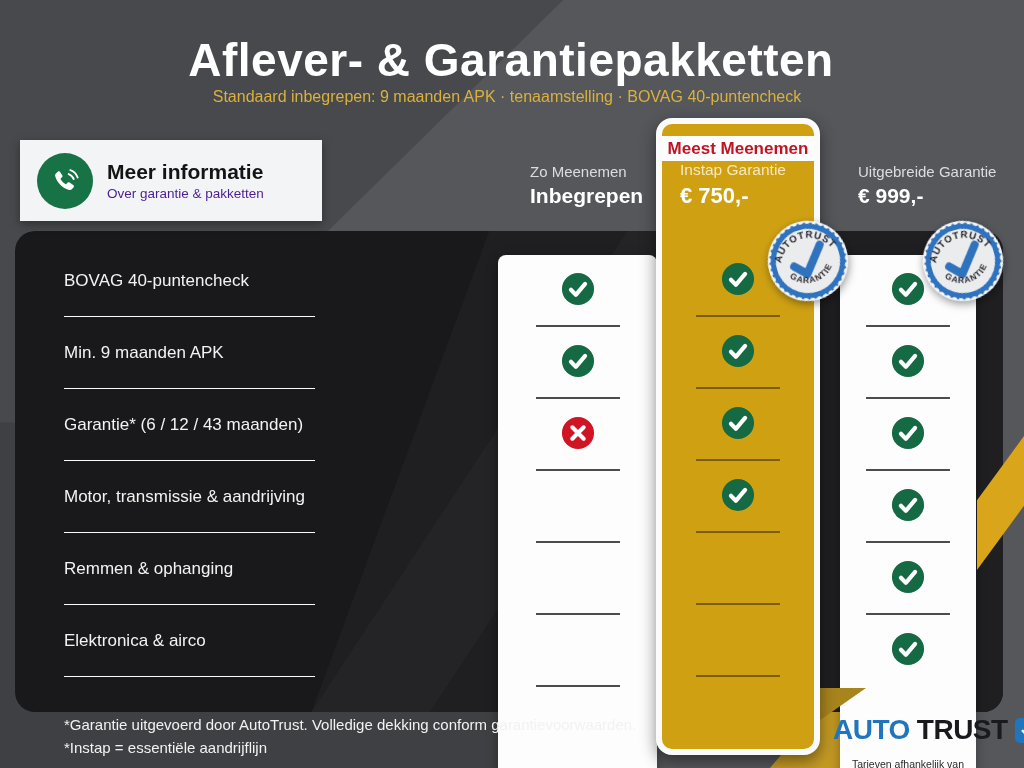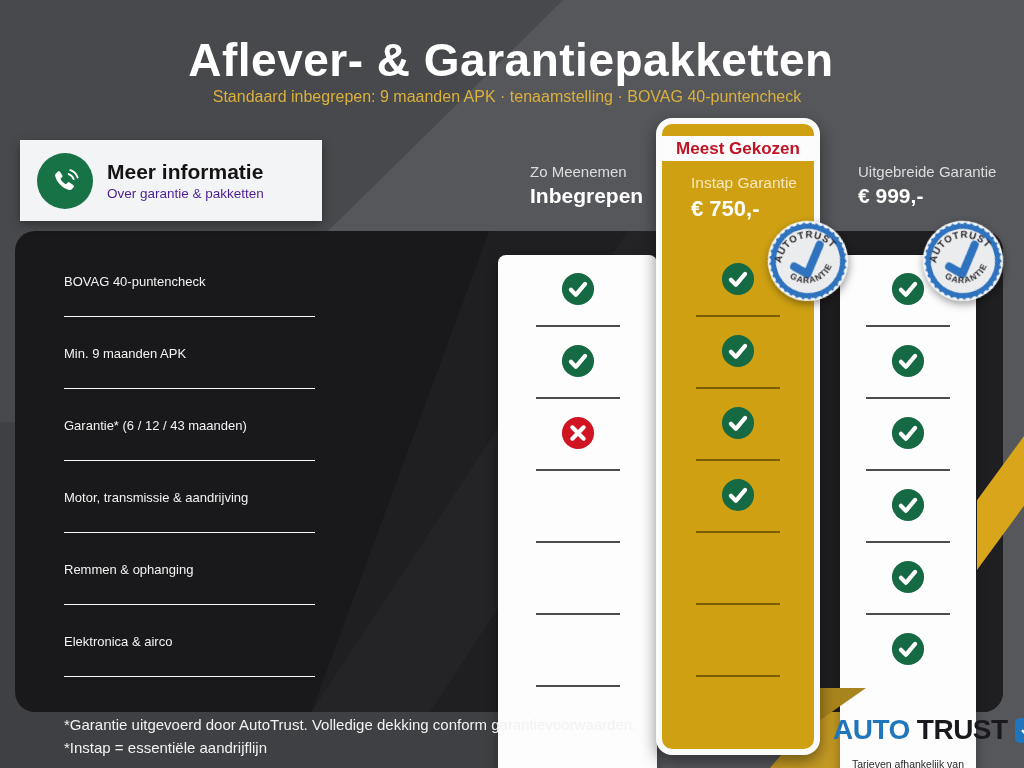--- a/index.html
+++ b/index.html
@@ -51,29 +51,29 @@
     width:84px;height:2px;background:#4c4c4e}
   #card3 .cell:last-child::after{display:none}
   #card3 .note{position:absolute;left:0;right:0;bottom:5px;text-align:center;
     font-size:10.5px;line-height:1.35;color:#2a2a2a;padding:0 7px}
   
   #goldCard{position:absolute;left:656px;top:118px;width:164px;height:637px;z-index:4;
     background:#cfa112;border:6px solid #fbfbfb;border-radius:16px;box-sizing:border-box;
     box-shadow:0 6px 16px rgba(0,0,0,.45)}
   .mg-strip{margin-top:12px;background:#fcfcfc;height:25px;display:flex;align-items:center;
     justify-content:center;font-weight:800;font-size:17px;color:#c01425}
-  .gc-head{margin-top:13px;padding-left:29px}
+  .gc-head{padding-left:18px}
   .gc-label{font-size:15.5px;color:#f7e7bd;margin-bottom:4px}
   .gc-price{font-size:22px;font-weight:800;color:#ffffff}
   #goldCard .cells{top:121px}
   #goldCard .cell::after{background:rgba(35,25,0,.5)}
   
   #features{position:absolute;left:64px;top:245px;width:251px;z-index:3}
   .frow{height:72px;display:flex;align-items:center;position:relative;
-    color:#f3f3f3;font-size:13px;white-space:nowrap}
+    color:#f3f3f3;font-size:17px;white-space:nowrap}
   .frow::after{content:"";position:absolute;bottom:0;left:0;width:100%;height:1.5px;background:#fafafa}
   
   #wedgeSmall{position:absolute;left:814px;top:688px;width:52px;height:32px;z-index:3;
     background:#a8841d;clip-path:polygon(0 0,100% 0,12% 100%)}
   #stripeRight{position:absolute;left:977px;top:436px;width:47px;height:134px;z-index:5;
     background:#d9a51b;clip-path:polygon(0 48%,100% 0,100% 52%,0 100%)}
   
   .badge{position:absolute;width:82px;height:82px;z-index:6;transform:rotate(-16deg);
     filter:drop-shadow(0 3px 4px rgba(0,0,0,.4))}
   #badgeA{left:767px;top:220px}
@@ -158,21 +158,21 @@
           <path d="M12 12l12 12M24 12L12 24" stroke="#fff" stroke-width="4.4" stroke-linecap="round"></path>
         </svg>
       </div>
     <div class="cell"></div>
     <div class="cell"></div>
     <div class="cell"></div>
   </div>
 </div>
 
 <div id="goldCard">
-  <div class="mg-strip">Meest Gekozen</div>
+  <div class="mg-strip">Meest Meenemen</div>
   <div class="gc-head">
     <div class="gc-label">Instap Garantie</div>
     <div class="gc-price">€ 750,-</div>
   </div>
   <div class="cells">
     <div class="cell">
         <svg class="mark" viewBox="0 0 36 36">
           <circle cx="18" cy="18" r="17" fill="#156943"></circle>
           <path d="M10.5 18.8l5.2 5.4 9.8-11.6" fill="none" stroke="#fff" stroke-width="4.4" stroke-linecap="round" stroke-linejoin="round"></path>
         </svg>

